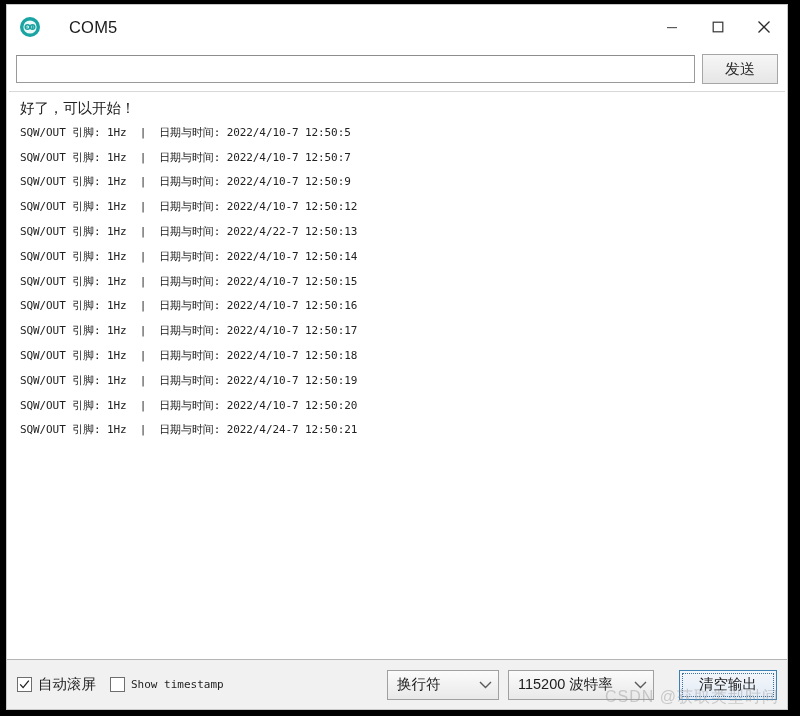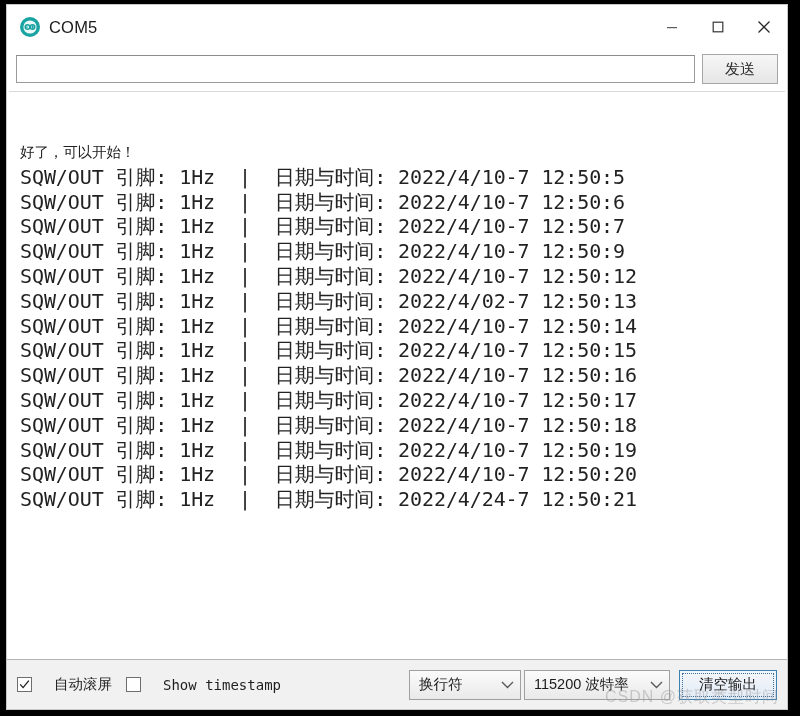--- a/index.html
+++ b/index.html
@@ -36,21 +36,21 @@
     align-items: center;
     position: relative;
   }
   #app-icon {
     margin-left: 12px;
     width: 22px;
     height: 22px;
     flex: 0 0 22px;
   }
   #title-text {
-    margin-left: 8px;
+    margin-left: 28px;
     font-size: 16.5px;
     color: #1a1a1a;
     letter-spacing: .2px;
     font-family: "Liberation Sans", sans-serif;
     white-space: nowrap;
   }
   .winbtn {
     width: 46px;
     height: 44px;
     display: flex;
@@ -111,25 +111,24 @@
     border-top: 1px solid #d8d8d8;
     position: relative;
     overflow: hidden;
   }
   #console {
     position: absolute;
     left: 0; top: 0; right: 0; bottom: 0;
     padding: 4px 0 0 11px;
     overflow: hidden;
     box-sizing: border-box;
-    margin-top: 44px;
   }
   .cline {
     font-family: "DejaVu Sans Mono", "Liberation Mono", monospace;
-    font-size: 20px;
+    font-size: 11px;
     line-height: 24.8px;
     color: #222222;
     white-space: pre;
     letter-spacing: -0.1px;
   }
   .cline.cn {
     font-size: 14.5px;
   }
 
   
@@ -140,67 +139,66 @@
     display: flex;
     align-items: center;
     padding: 0 10px;
     position: relative;
     box-sizing: border-box;
   }
   .chk-group {
     display: flex;
     align-items: center;
     margin-right: 14px;
-    gap: 16px;
   }
   .chkbox {
     width: 15px;
     height: 15px;
     border: 1px solid #6e6e6e;
     background: #ffffff;
     display: inline-flex;
     align-items: center;
     justify-content: center;
     flex: 0 0 15px;
     box-sizing: border-box;
   }
   .chk-label {
     margin-left: 6px;
     font-size: 14.5px;
     color: #1e1e1e;
     white-space: nowrap;
   }
   .chk-label.mono {
     font-family: "DejaVu Sans Mono", "Liberation Mono", monospace;
-    font-size: 14px;
+    font-size: 11px;
   }
 
   #bottom-right {
     margin-left: auto;
     display: flex;
     align-items: center;
   }
   .dropdown {
     height: 30px;
     border: 1px solid #a0a0a0;
     background: linear-gradient(#fbfbfb, #e9e9e9);
     display: flex;
     align-items: center;
     padding: 0 6px 0 9px;
     box-sizing: border-box;
     font-size: 14.5px;
     color: #1c1c1c;
     white-space: nowrap;
   }
   #eol-select { width: 112px; justify-content: space-between; }
-  #baud-select { width: 146px; margin-left: 3px; justify-content: space-between; gap: 10px; }
+  #baud-select { width: 146px; margin-left: 9px; justify-content: space-between; gap: 10px; }
   .caret { margin-left: 8px; flex: 0 0 auto; }
 
   #clear-button {
-    margin-left: 9px;
+    margin-left: 25px;
     width: 98px;
     height: 30px;
     border: 1px solid #3c7fb1;
     background: linear-gradient(#f4f7fb, #e3ebf5);
     display: flex;
     align-items: center;
     justify-content: center;
     font-size: 14.5px;
     color: #1c1c1c;
     box-sizing: border-box;
@@ -269,25 +267,24 @@
 
   <div id="send-row">
     <input id="send-input" type="text" placeholder="" style="">
     <button id="send-button">发送</button>
   </div>
 
   <div id="console-wrap">
     <div id="console">
         <div class="cline cn">好了，可以开始！</div>
         <div class="cline">SQW/OUT 引脚: 1Hz  |  日期与时间: 2022/4/10-7 12:50:5</div>
-        <div class="cline">SQW/OUT 引脚: 1Hz  |  日期与时间: 2022/4/10-7 12:50:6</div>
         <div class="cline">SQW/OUT 引脚: 1Hz  |  日期与时间: 2022/4/10-7 12:50:7</div>
         <div class="cline">SQW/OUT 引脚: 1Hz  |  日期与时间: 2022/4/10-7 12:50:9</div>
         <div class="cline">SQW/OUT 引脚: 1Hz  |  日期与时间: 2022/4/10-7 12:50:12</div>
-        <div class="cline">SQW/OUT 引脚: 1Hz  |  日期与时间: 2022/4/02-7 12:50:13</div>
+        <div class="cline">SQW/OUT 引脚: 1Hz  |  日期与时间: 2022/4/22-7 12:50:13</div>
         <div class="cline">SQW/OUT 引脚: 1Hz  |  日期与时间: 2022/4/10-7 12:50:14</div>
         <div class="cline">SQW/OUT 引脚: 1Hz  |  日期与时间: 2022/4/10-7 12:50:15</div>
         <div class="cline">SQW/OUT 引脚: 1Hz  |  日期与时间: 2022/4/10-7 12:50:16</div>
         <div class="cline">SQW/OUT 引脚: 1Hz  |  日期与时间: 2022/4/10-7 12:50:17</div>
         <div class="cline">SQW/OUT 引脚: 1Hz  |  日期与时间: 2022/4/10-7 12:50:18</div>
         <div class="cline">SQW/OUT 引脚: 1Hz  |  日期与时间: 2022/4/10-7 12:50:19</div>
         <div class="cline">SQW/OUT 引脚: 1Hz  |  日期与时间: 2022/4/10-7 12:50:20</div>
         <div class="cline">SQW/OUT 引脚: 1Hz  |  日期与时间: 2022/4/24-7 12:50:21</div>
       </div>
   </div>

